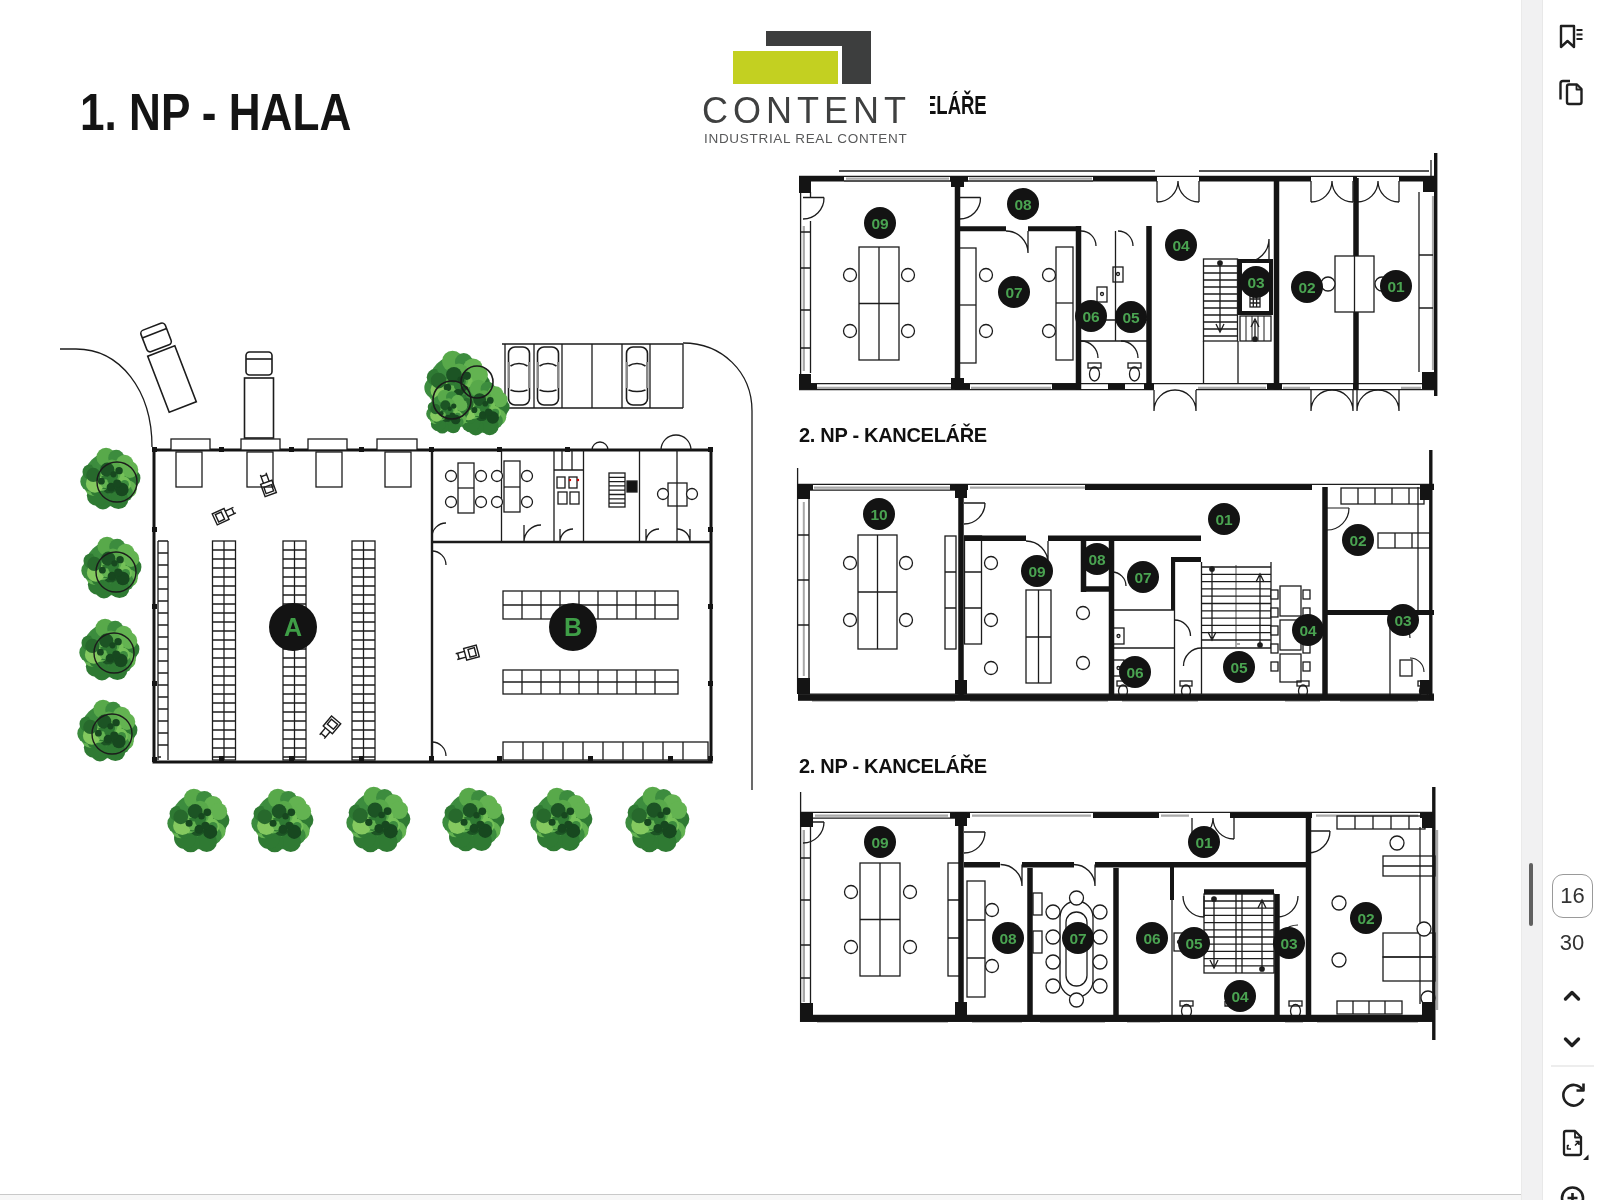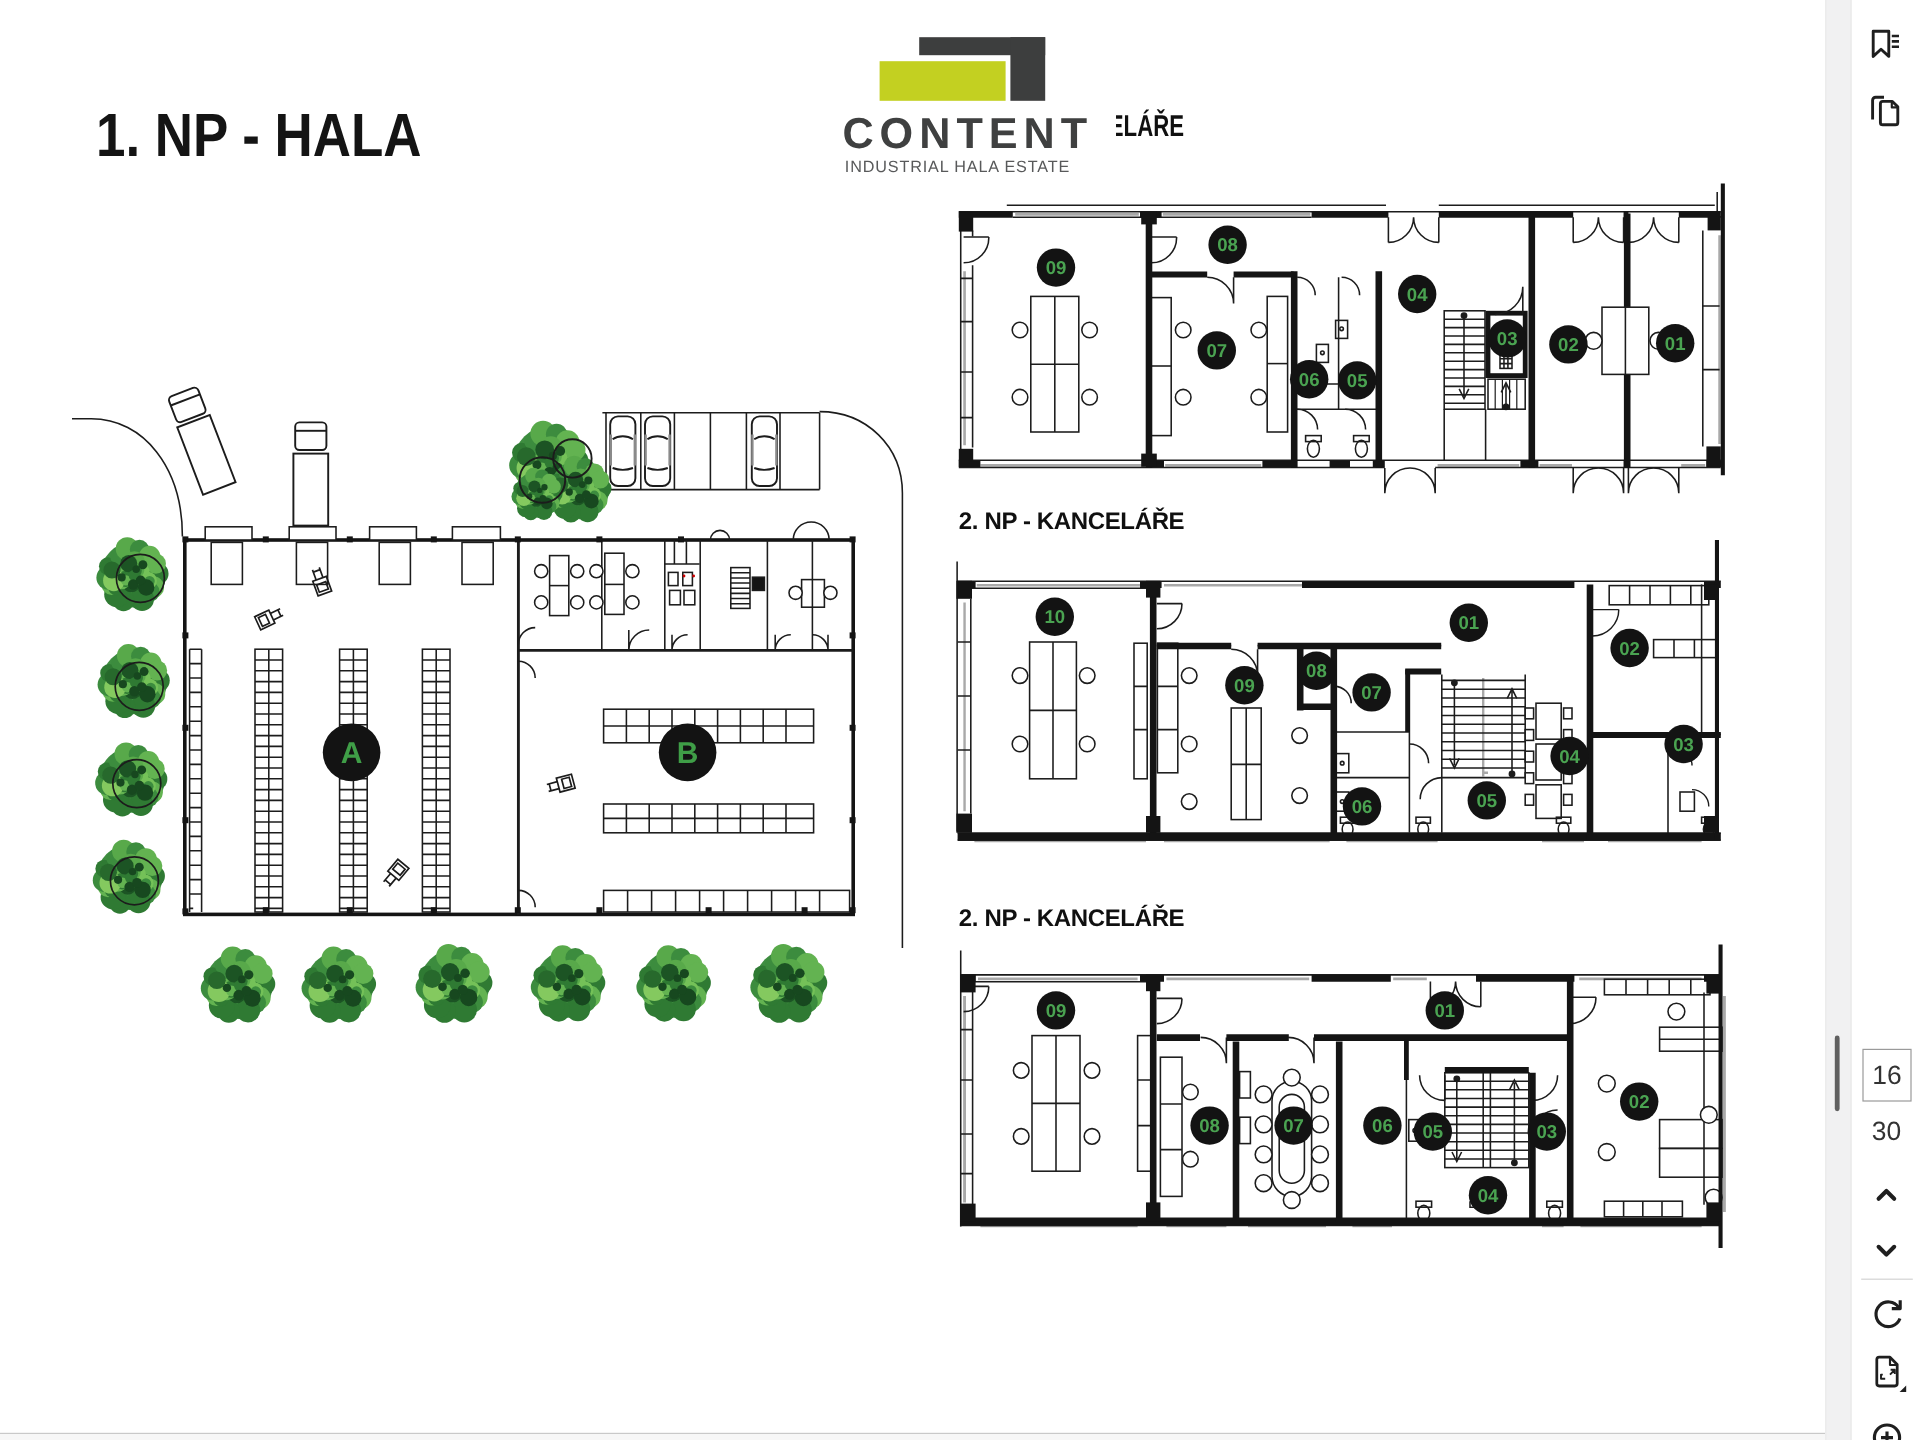--- a/index.html
+++ b/index.html
@@ -22,29 +22,29 @@
 
 <div class="abs" style="left:80px;top:83px;font-size:51px;font-weight:bold;color:#141414;letter-spacing:0px;white-space:nowrap;transform:scaleX(0.865);transform-origin:left top">1. NP - HALA</div>
 <div class="abs" style="left:924px;top:90.5px;font-size:25px;font-weight:bold;color:#101010;white-space:nowrap;transform:scaleX(0.74);transform-origin:left top">ELÁŘE</div>
 <div class="abs" style="left:925px;top:85px;width:4.5px;height:35px;background:#fff"></div>
 <div class="abs" style="left:799px;top:424px;font-size:20px;font-weight:bold;color:#101010;letter-spacing:-0.3px;white-space:nowrap">2. NP - KANCELÁŘE</div>
 <div class="abs" style="left:799px;top:755px;font-size:20px;font-weight:bold;color:#101010;letter-spacing:-0.3px;white-space:nowrap">2. NP - KANCELÁŘE</div>
 
 <div class="abs" style="left:766px;top:31px;width:105px;height:15px;background:#3d3e3e"></div>
 <div class="abs" style="left:842px;top:31px;width:29px;height:53px;background:#3d3e3e"></div>
 <div class="abs" style="left:733px;top:51px;width:105px;height:33px;background:#c3d021"></div>
-<div class="abs" style="left:702px;top:90px;font-size:36px;font-weight:bold;color:#3f4040;letter-spacing:5px;white-space:nowrap">CONTENT</div>
-<div class="abs" style="left:704px;top:130.5px;font-size:13.5px;color:#58595a;letter-spacing:0.7px;white-space:nowrap">INDUSTRIAL HALA ESTATE</div>
+<div class="abs" style="left:702px;top:90px;font-size:36px;font-weight:normal;color:#3f4040;letter-spacing:5px;white-space:nowrap">CONTENT</div>
+<div class="abs" style="left:704px;top:130.5px;font-size:13.5px;color:#58595a;letter-spacing:0.7px;white-space:nowrap">INDUSTRIAL REAL CONTENT</div>
 
 <div class="abs" style="left:0;top:1194px;width:1521px;height:1px;background:#c9c9c9"></div>
 <div class="abs" style="left:0;top:1195px;width:1521px;height:5px;background:#f7f7f7"></div>
 
 <div class="abs" style="left:1521px;top:0;width:20px;height:1200px;background:#f1f1f2;border-left:1px solid #eaeaea;border-right:1px solid #e8e8e8"></div>
 <div class="abs" style="left:1529px;top:863px;width:4px;height:63px;background:#606060;border-radius:2px"></div>
-<div class="abs" style="left:1552px;top:874px;width:39px;height:42px;background:#fff;border:1.5px solid #9a9a9a;border-radius:0;font-size:22px;color:#333;text-align:center;line-height:42px">16</div>
+<div class="abs" style="left:1552px;top:874px;width:39px;height:42px;background:#fff;border:1.5px solid #9a9a9a;border-radius:11px;font-size:22px;color:#333;text-align:center;line-height:42px">16</div>
 <div class="abs" style="left:1552px;top:930px;width:40px;font-size:22px;color:#333;text-align:center">30</div>
 <svg class="abs" style="left:1545px;top:0px" width="55" height="1200" viewBox="0 0 55 1200">
 
   <g fill="none" stroke="#1f1f1f" stroke-width="2.4" stroke-linejoin="round">
     <path d="M16 26 h13 v21 l-6.5 -6 -6.5 6 z"></path>
     <path d="M31.5 30 h6 M31.5 34.5 h6 M31.5 39 h6" stroke-width="2.2"></path>
   </g>
 
   <g fill="none" stroke="#1f1f1f" stroke-width="2.4" stroke-linejoin="round">
     <path d="M25 81 h-7 a2.5 2.5 0 0 0 -2.5 2.5 v16"></path>

